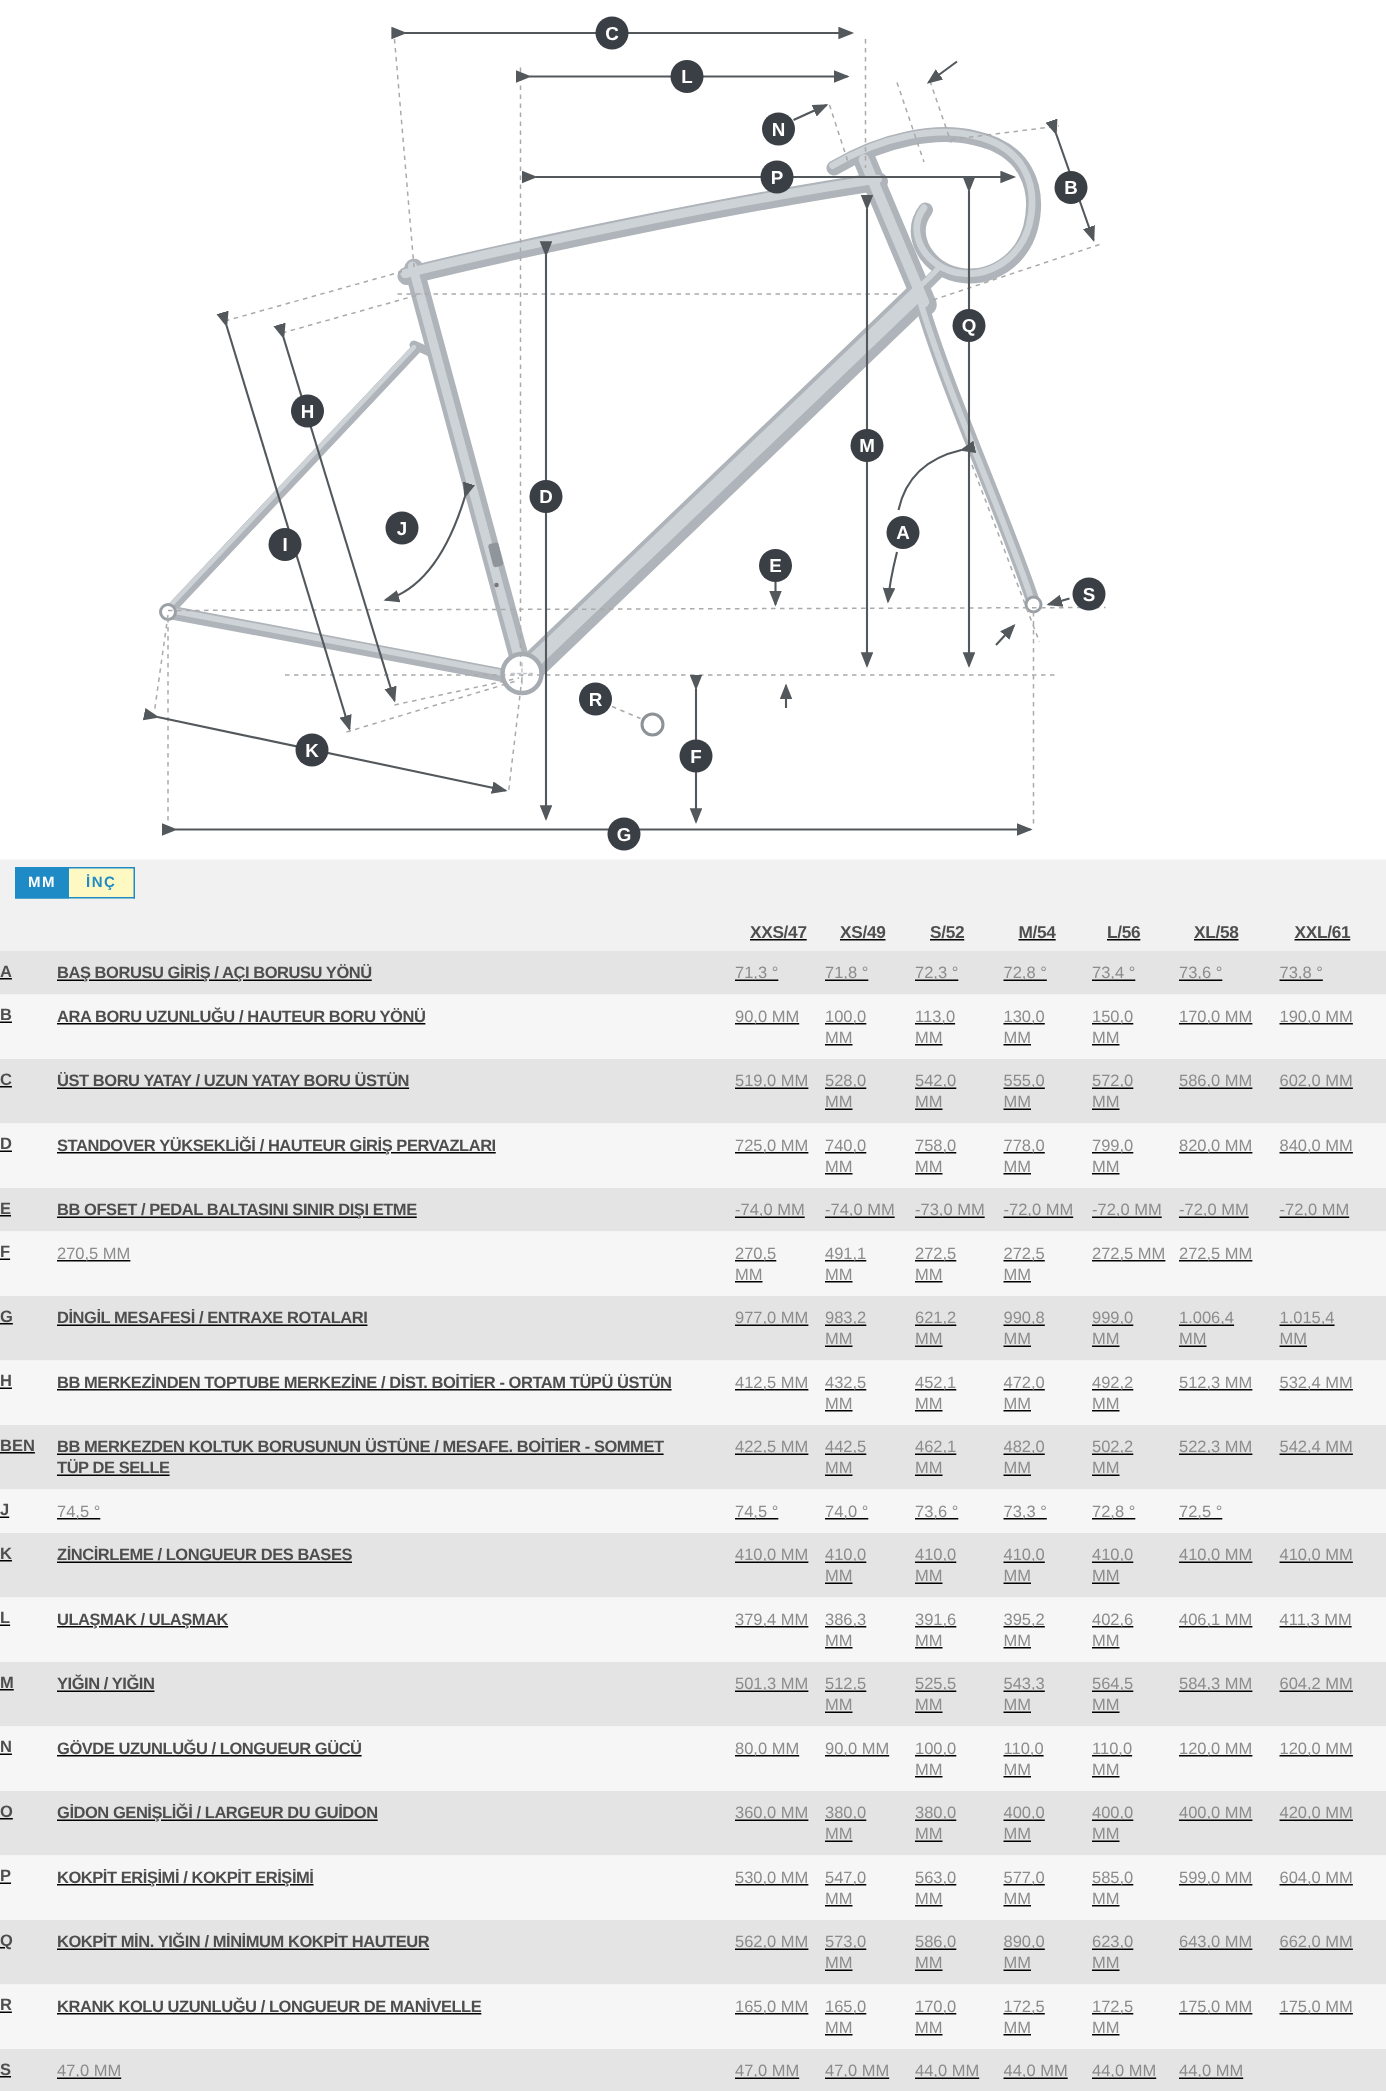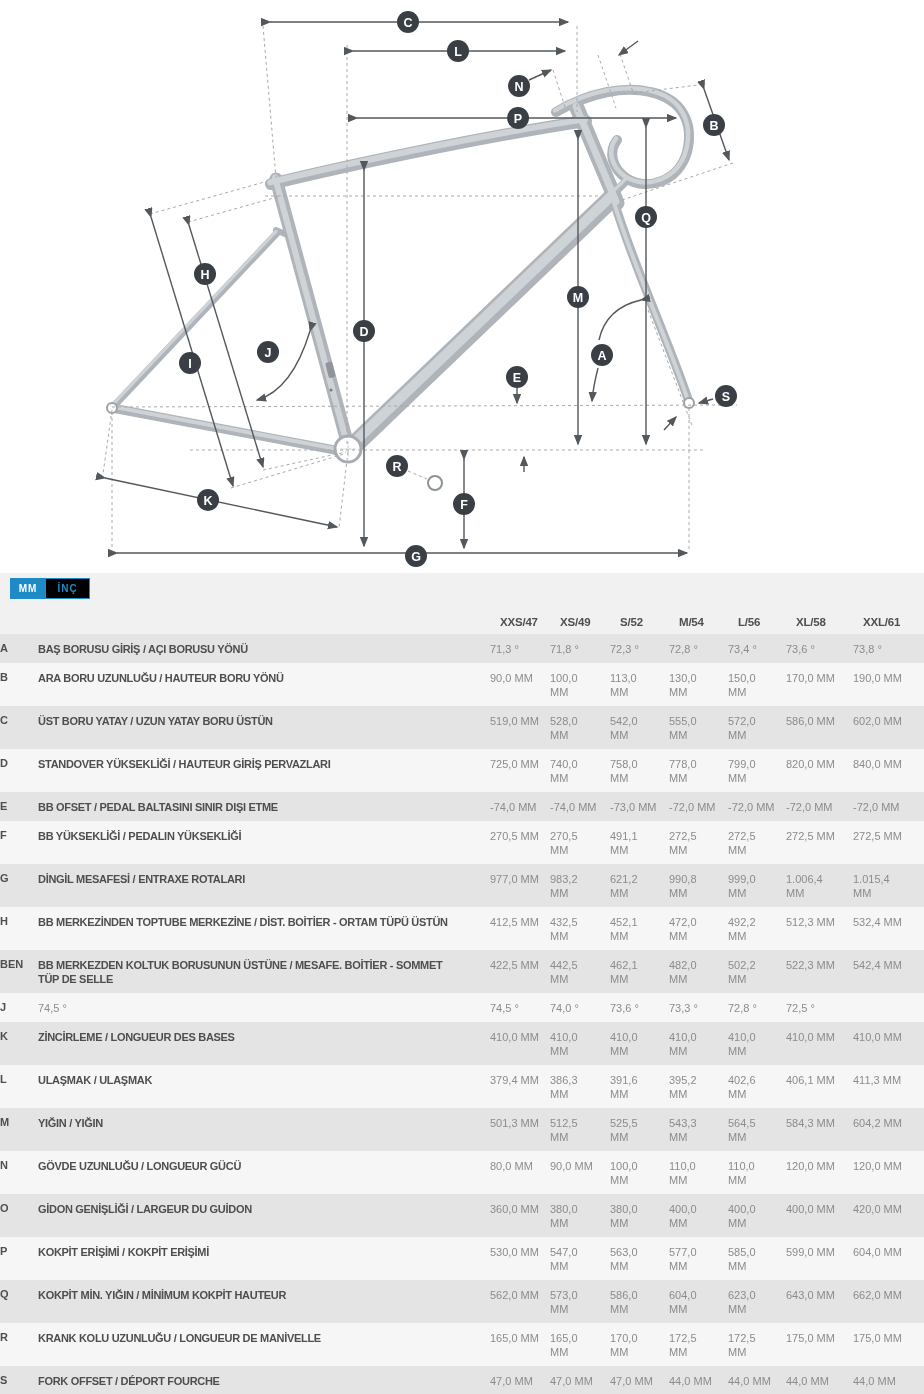--- a/index.html
+++ b/index.html
@@ -6,24 +6,24 @@
   .page{position:relative;width:924px;height:1394px;overflow:hidden;background:#fff;
         font-family:"Liberation Sans",sans-serif;}
   
   .diagram{position:absolute;left:0;top:0;width:924px;height:573px;}
   
   .band{position:absolute;left:0;top:573px;width:924px;height:61px;background:#f1f1f1;}
   .toggle{position:absolute;left:10px;top:5px;display:flex;}
   .tbtn{height:21px;display:flex;align-items:center;justify-content:center;
         font-size:10px;font-weight:bold;letter-spacing:1px;cursor:pointer;box-sizing:border-box;}
   .tbtn.mm{width:36px;background:#1f8bc6;color:#fff;border:1px solid #1f8bc6;}
-  .tbtn.inc{width:44px;background:#000000;color:#1f8bc6;border:1px solid #1f8bc6;border-left:none;}
+  .tbtn.inc{width:44px;background:#fef9c3;color:#1f8bc6;border:1px solid #1f8bc6;border-left:none;}
   
   .grid-cols{display:grid;grid-template-columns:38px 452px 60px 60px 59px 59px 58px 67px 1fr;
-             padding-left:10px;box-sizing:border-box;width:924px;}
+             padding-left:10px;box-sizing:border-box;width:924px;text-decoration:underline;}
   .thead{position:absolute;left:0;bottom:6px;}
   .th{font-size:11.5px;font-weight:bold;color:#4f4f4f;letter-spacing:-0.2px;}
   .rows{position:absolute;left:0;top:634px;width:924px;}
   .row{align-items:start;padding:8px 0 7px 0;box-sizing:border-box;min-height:28px;}
   .row:nth-child(odd){background:#e4e4e4;}
   .row:nth-child(even){background:#f6f6f6;}
   .cell-letter{font-size:11px;font-weight:bold;color:#4e4e4e;line-height:13px;}
   .cell-label{font-size:11px;font-weight:bold;color:#4e4e4e;line-height:14px;
               letter-spacing:-0.3px;padding-right:40px;}
   .val{font-size:11px;color:#8c8c8c;line-height:14px;white-space:pre-line;}
@@ -282,21 +282,20 @@
     <div class="val">-74,0 MM</div>
         <div class="val">-74,0 MM</div>
         <div class="val">-73,0 MM</div>
         <div class="val">-72,0 MM</div>
         <div class="val">-72,0 MM</div>
         <div class="val">-72,0 MM</div>
         <div class="val">-72,0 MM</div>
       </div>
       <div class="row grid-cols">
       <div class="cell-letter">F</div>
-      <div class="cell-label">BB YÜKSEKLİĞİ / PEDALIN YÜKSEKLİĞİ</div>
     <div class="val">270,5 MM</div>
         <div class="val">270,5
 MM</div>
         <div class="val">491,1
 MM</div>
         <div class="val">272,5
 MM</div>
         <div class="val">272,5
 MM</div>
         <div class="val">272,5 MM</div>
@@ -449,21 +448,21 @@
         <div class="val">604,0 MM</div>
       </div>
       <div class="row grid-cols">
       <div class="cell-letter">Q</div>
       <div class="cell-label">KOKPİT MİN. YIĞIN / MİNİMUM KOKPİT HAUTEUR</div>
     <div class="val">562,0 MM</div>
         <div class="val">573,0
 MM</div>
         <div class="val">586,0
 MM</div>
-        <div class="val">604,0
+        <div class="val">890,0
 MM</div>
         <div class="val">623,0
 MM</div>
         <div class="val">643,0 MM</div>
         <div class="val">662,0 MM</div>
       </div>
       <div class="row grid-cols">
       <div class="cell-letter">R</div>
       <div class="cell-label">KRANK KOLU UZUNLUĞU / LONGUEUR DE MANİVELLE</div>
     <div class="val">165,0 MM</div>
@@ -473,21 +472,20 @@
 MM</div>
         <div class="val">172,5
 MM</div>
         <div class="val">172,5
 MM</div>
         <div class="val">175,0 MM</div>
         <div class="val">175,0 MM</div>
       </div>
       <div class="row grid-cols">
       <div class="cell-letter">S</div>
-      <div class="cell-label">FORK OFFSET / DÉPORT FOURCHE</div>
     <div class="val">47,0 MM</div>
         <div class="val">47,0 MM</div>
         <div class="val">47,0 MM</div>
         <div class="val">44,0 MM</div>
         <div class="val">44,0 MM</div>
         <div class="val">44,0 MM</div>
         <div class="val">44,0 MM</div>
       </div>
     </div>
 

